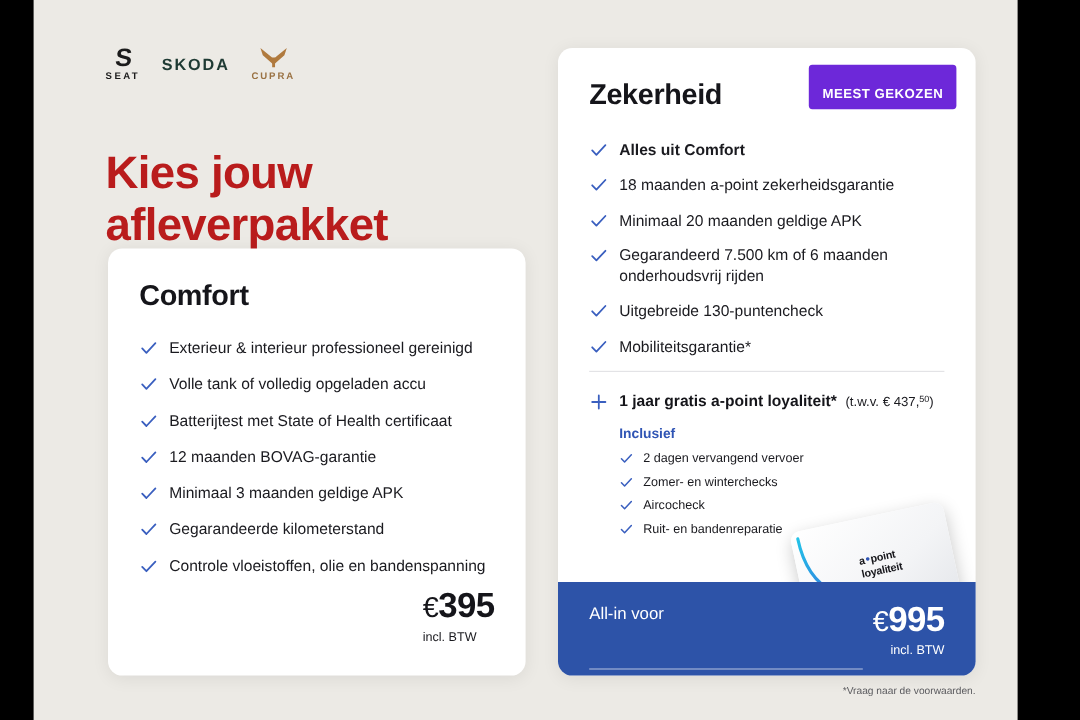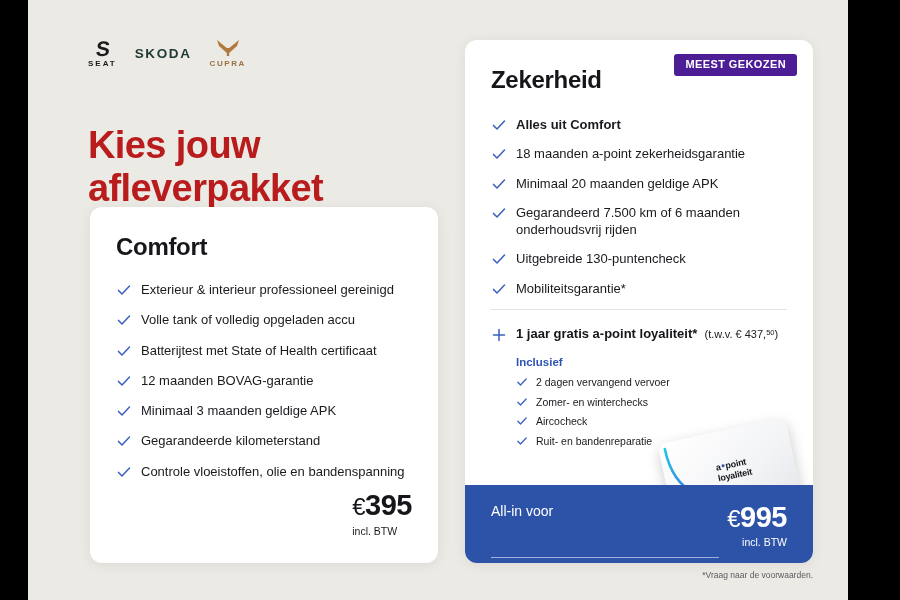--- a/index.html
+++ b/index.html
@@ -122,23 +122,23 @@
     letter-spacing:-0.5px;
   }
   .price-comfort .amount .cur { font-weight:normal; font-size:24px; }
   .price-comfort .vat {
     font-size:10.5px; color:#1a1a1f; margin-top:5px;
   }
 
   
   .badge {
     position:absolute; right:16px; top:14px;
-    background:#4c1d95; color:#ffffff;
+    background:#6d28d9; color:#ffffff;
     font-size:11px; font-weight:bold; letter-spacing:0.4px;
-    padding:5px 11px 6px 11px; border-radius:3px;
+    padding:20px 11px 6px 11px; border-radius:3px;
     line-height:1;
   }
 
   
   .divider {
     height:1px; background:#E3E3E6;
     margin: 9px 0 16px 0;
   }
 
   

